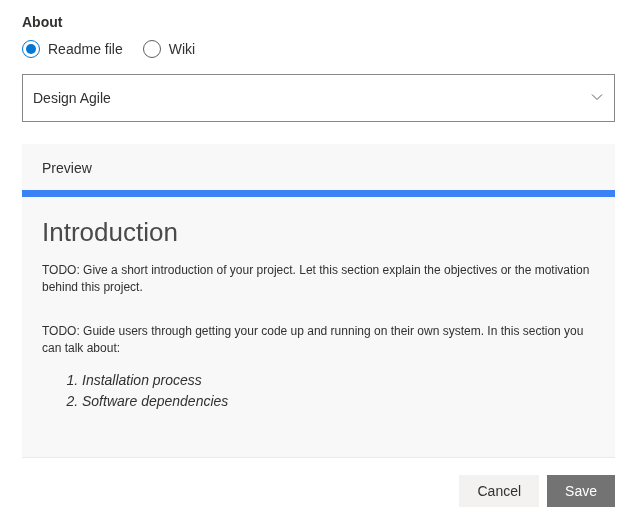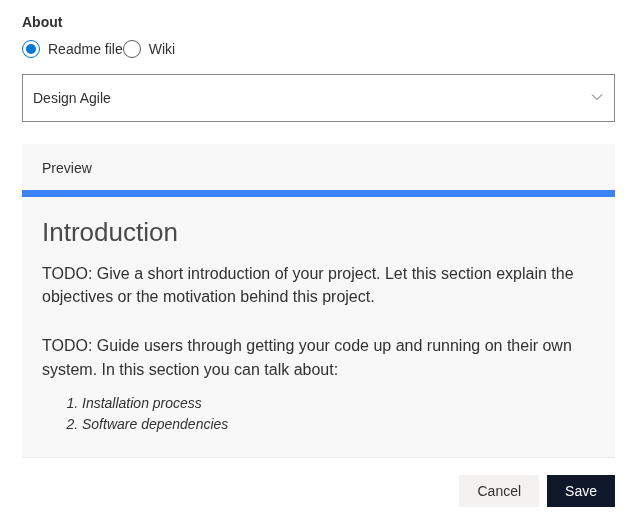--- a/index.html
+++ b/index.html
@@ -15,20 +15,21 @@
     }
     .container { padding: 14px 22px 0 22px; }
     .section-title {
       font-size: 14px;
       font-weight: 600;
       margin-bottom: 10px;
       color: #323130;
     }
     .radio-row {
       display: flex;
+      gap: 20px;
       margin-bottom: 16px;
       align-items: center;
     }
     .radio-item {
       display: flex;
       align-items: center;
       gap: 8px;
       cursor: pointer;
     }
     .radio-circle {
@@ -80,21 +81,21 @@
       overflow: hidden;
       color: #323130;
     }
     .preview-h1 {
       font-size: 26px;
       font-weight: 300;
       color: #4a4a4a;
       margin-bottom: 14px;
     }
     .preview-p {
-      font-size: 16px;
+      font-size: 12px;
       line-height: 1.45;
       color: #323130;
       margin-bottom: 26px;
     }
     .preview-ol {
       padding-left: 40px;
       font-size: 14px;
       line-height: 1.5;
       color: #323130;
       font-style: italic;
@@ -112,21 +113,21 @@
       font-size: 14px;
       border: none;
       cursor: pointer;
       font-family: inherit;
     }
     .btn-secondary {
       background: #f3f2f1;
       color: #323130;
     }
     .btn-primary {
-      background: #0f172a;
+      background: #737373;
       color: #fff;
       font-weight: 400;
     }
   </style>
 </head>
 <body>
 
 <div class="container">
   <div class="section-title">About</div>
 

